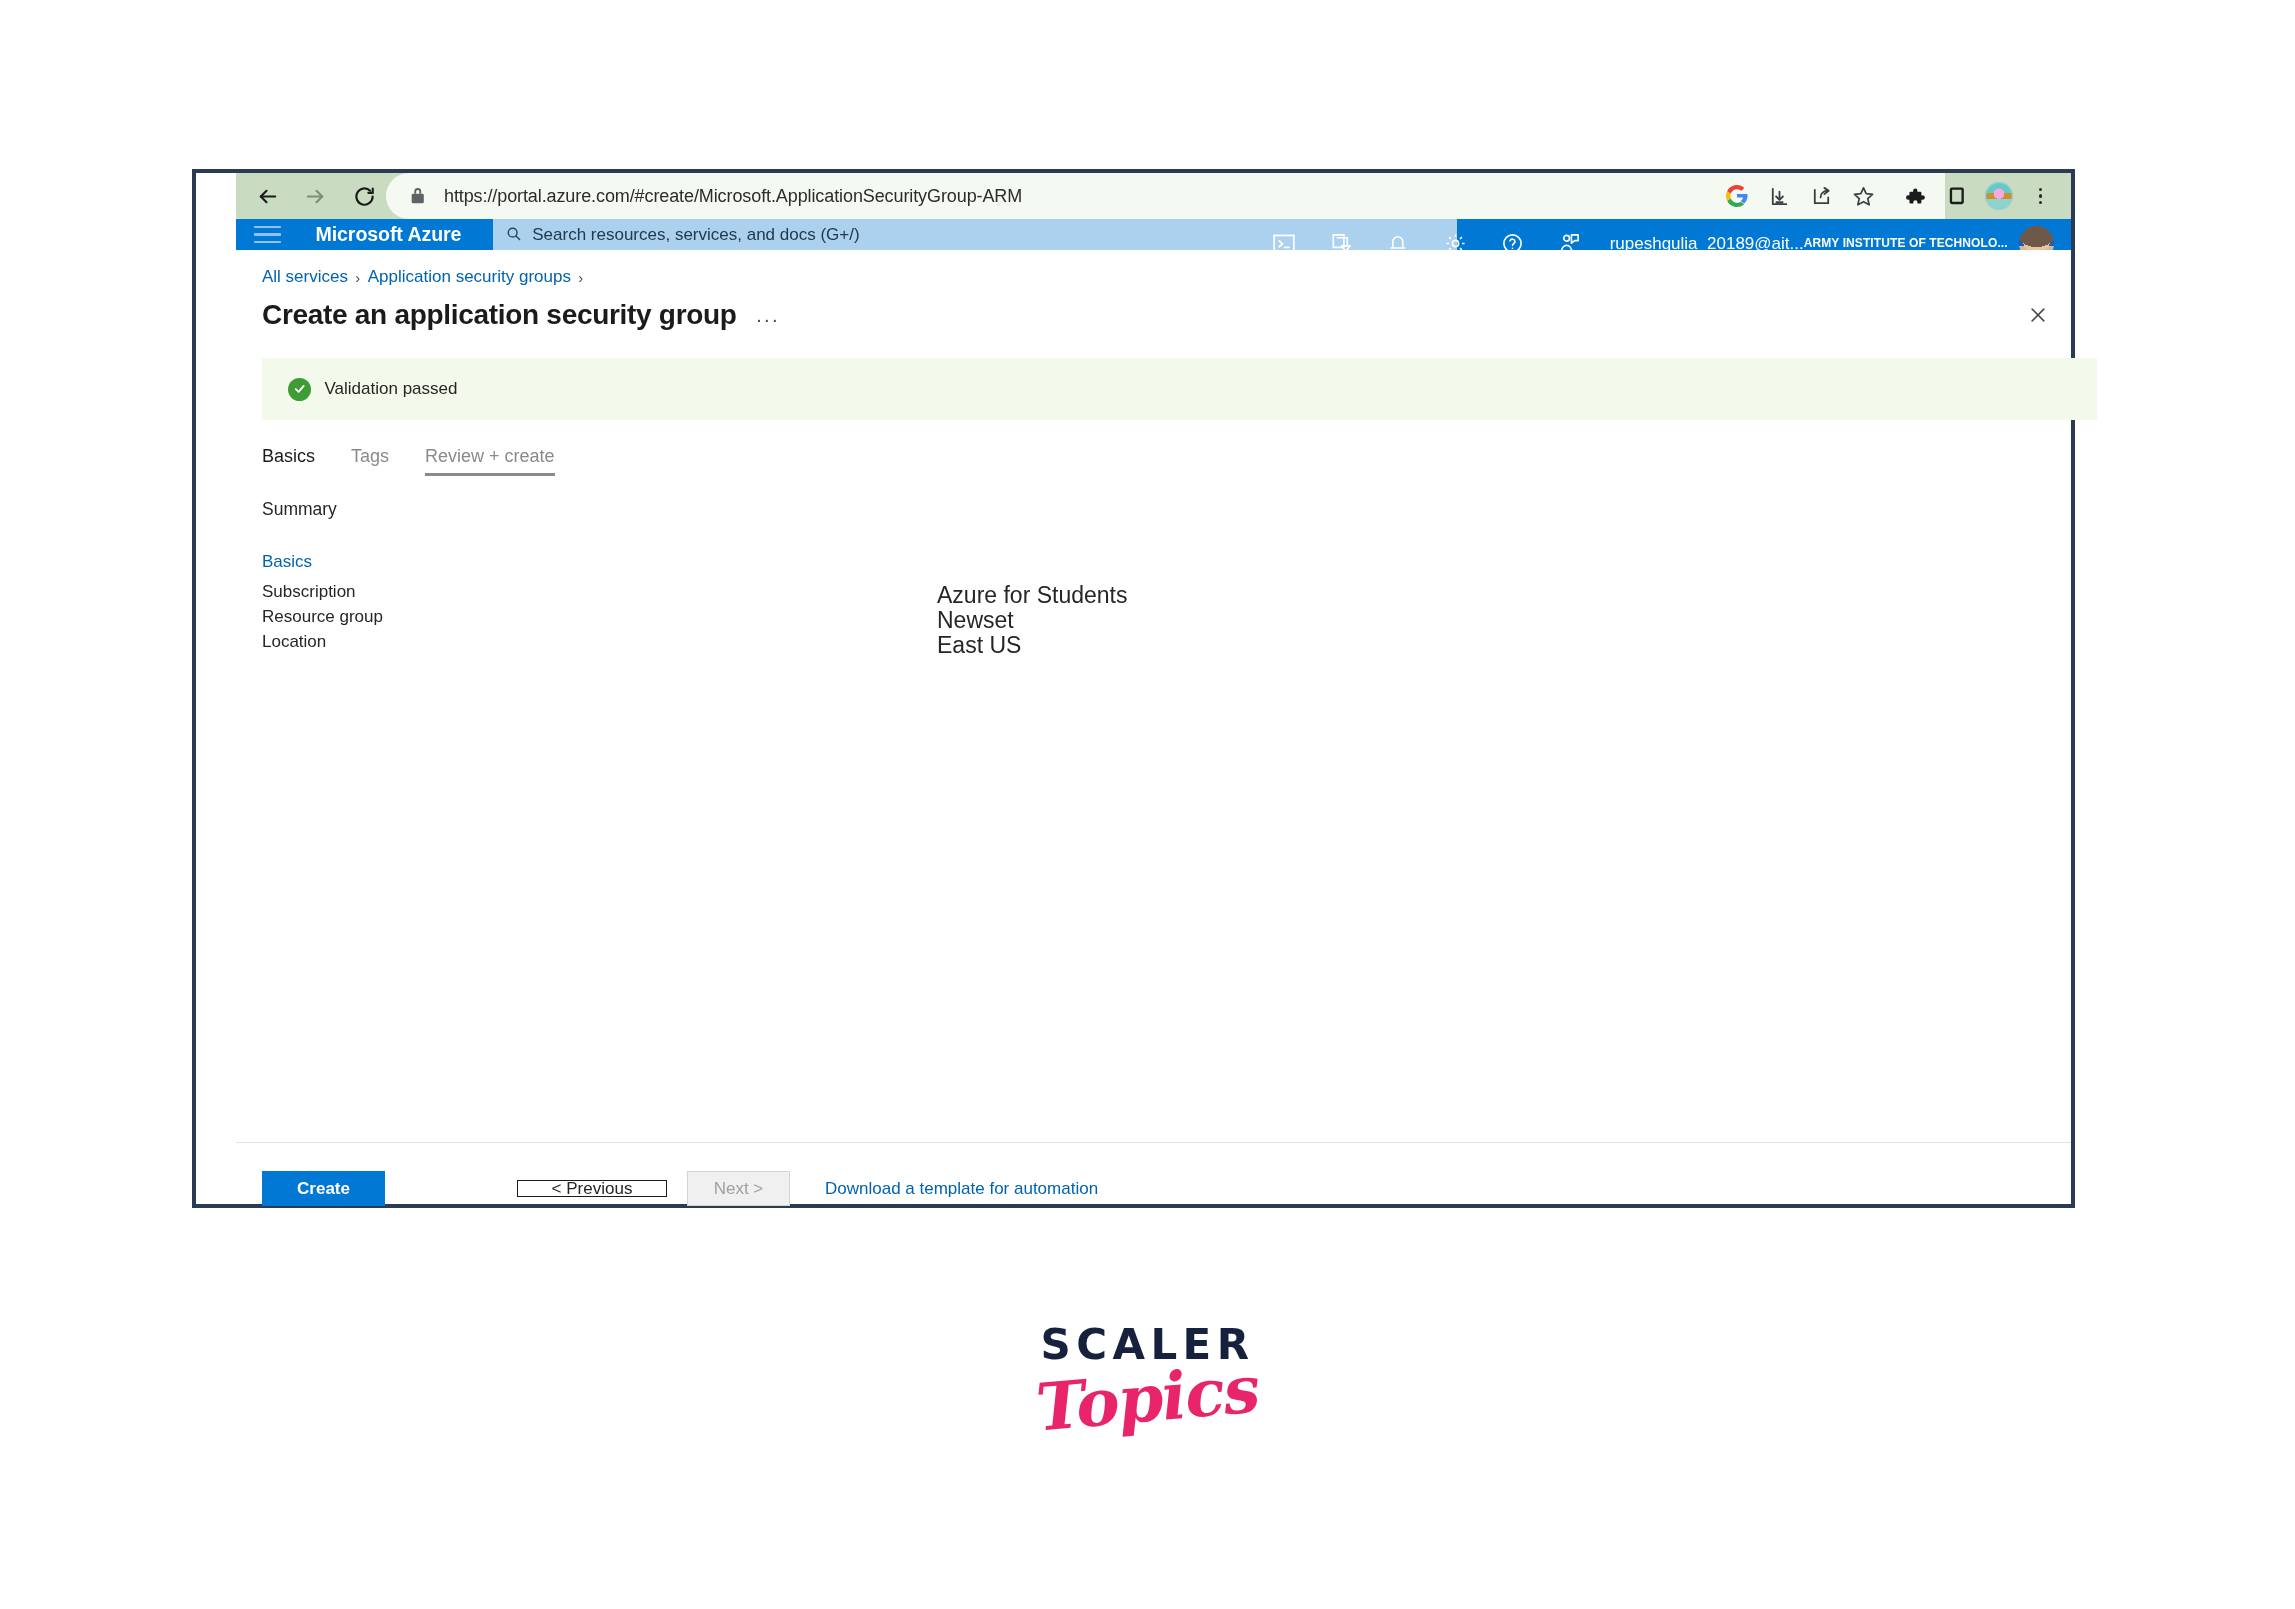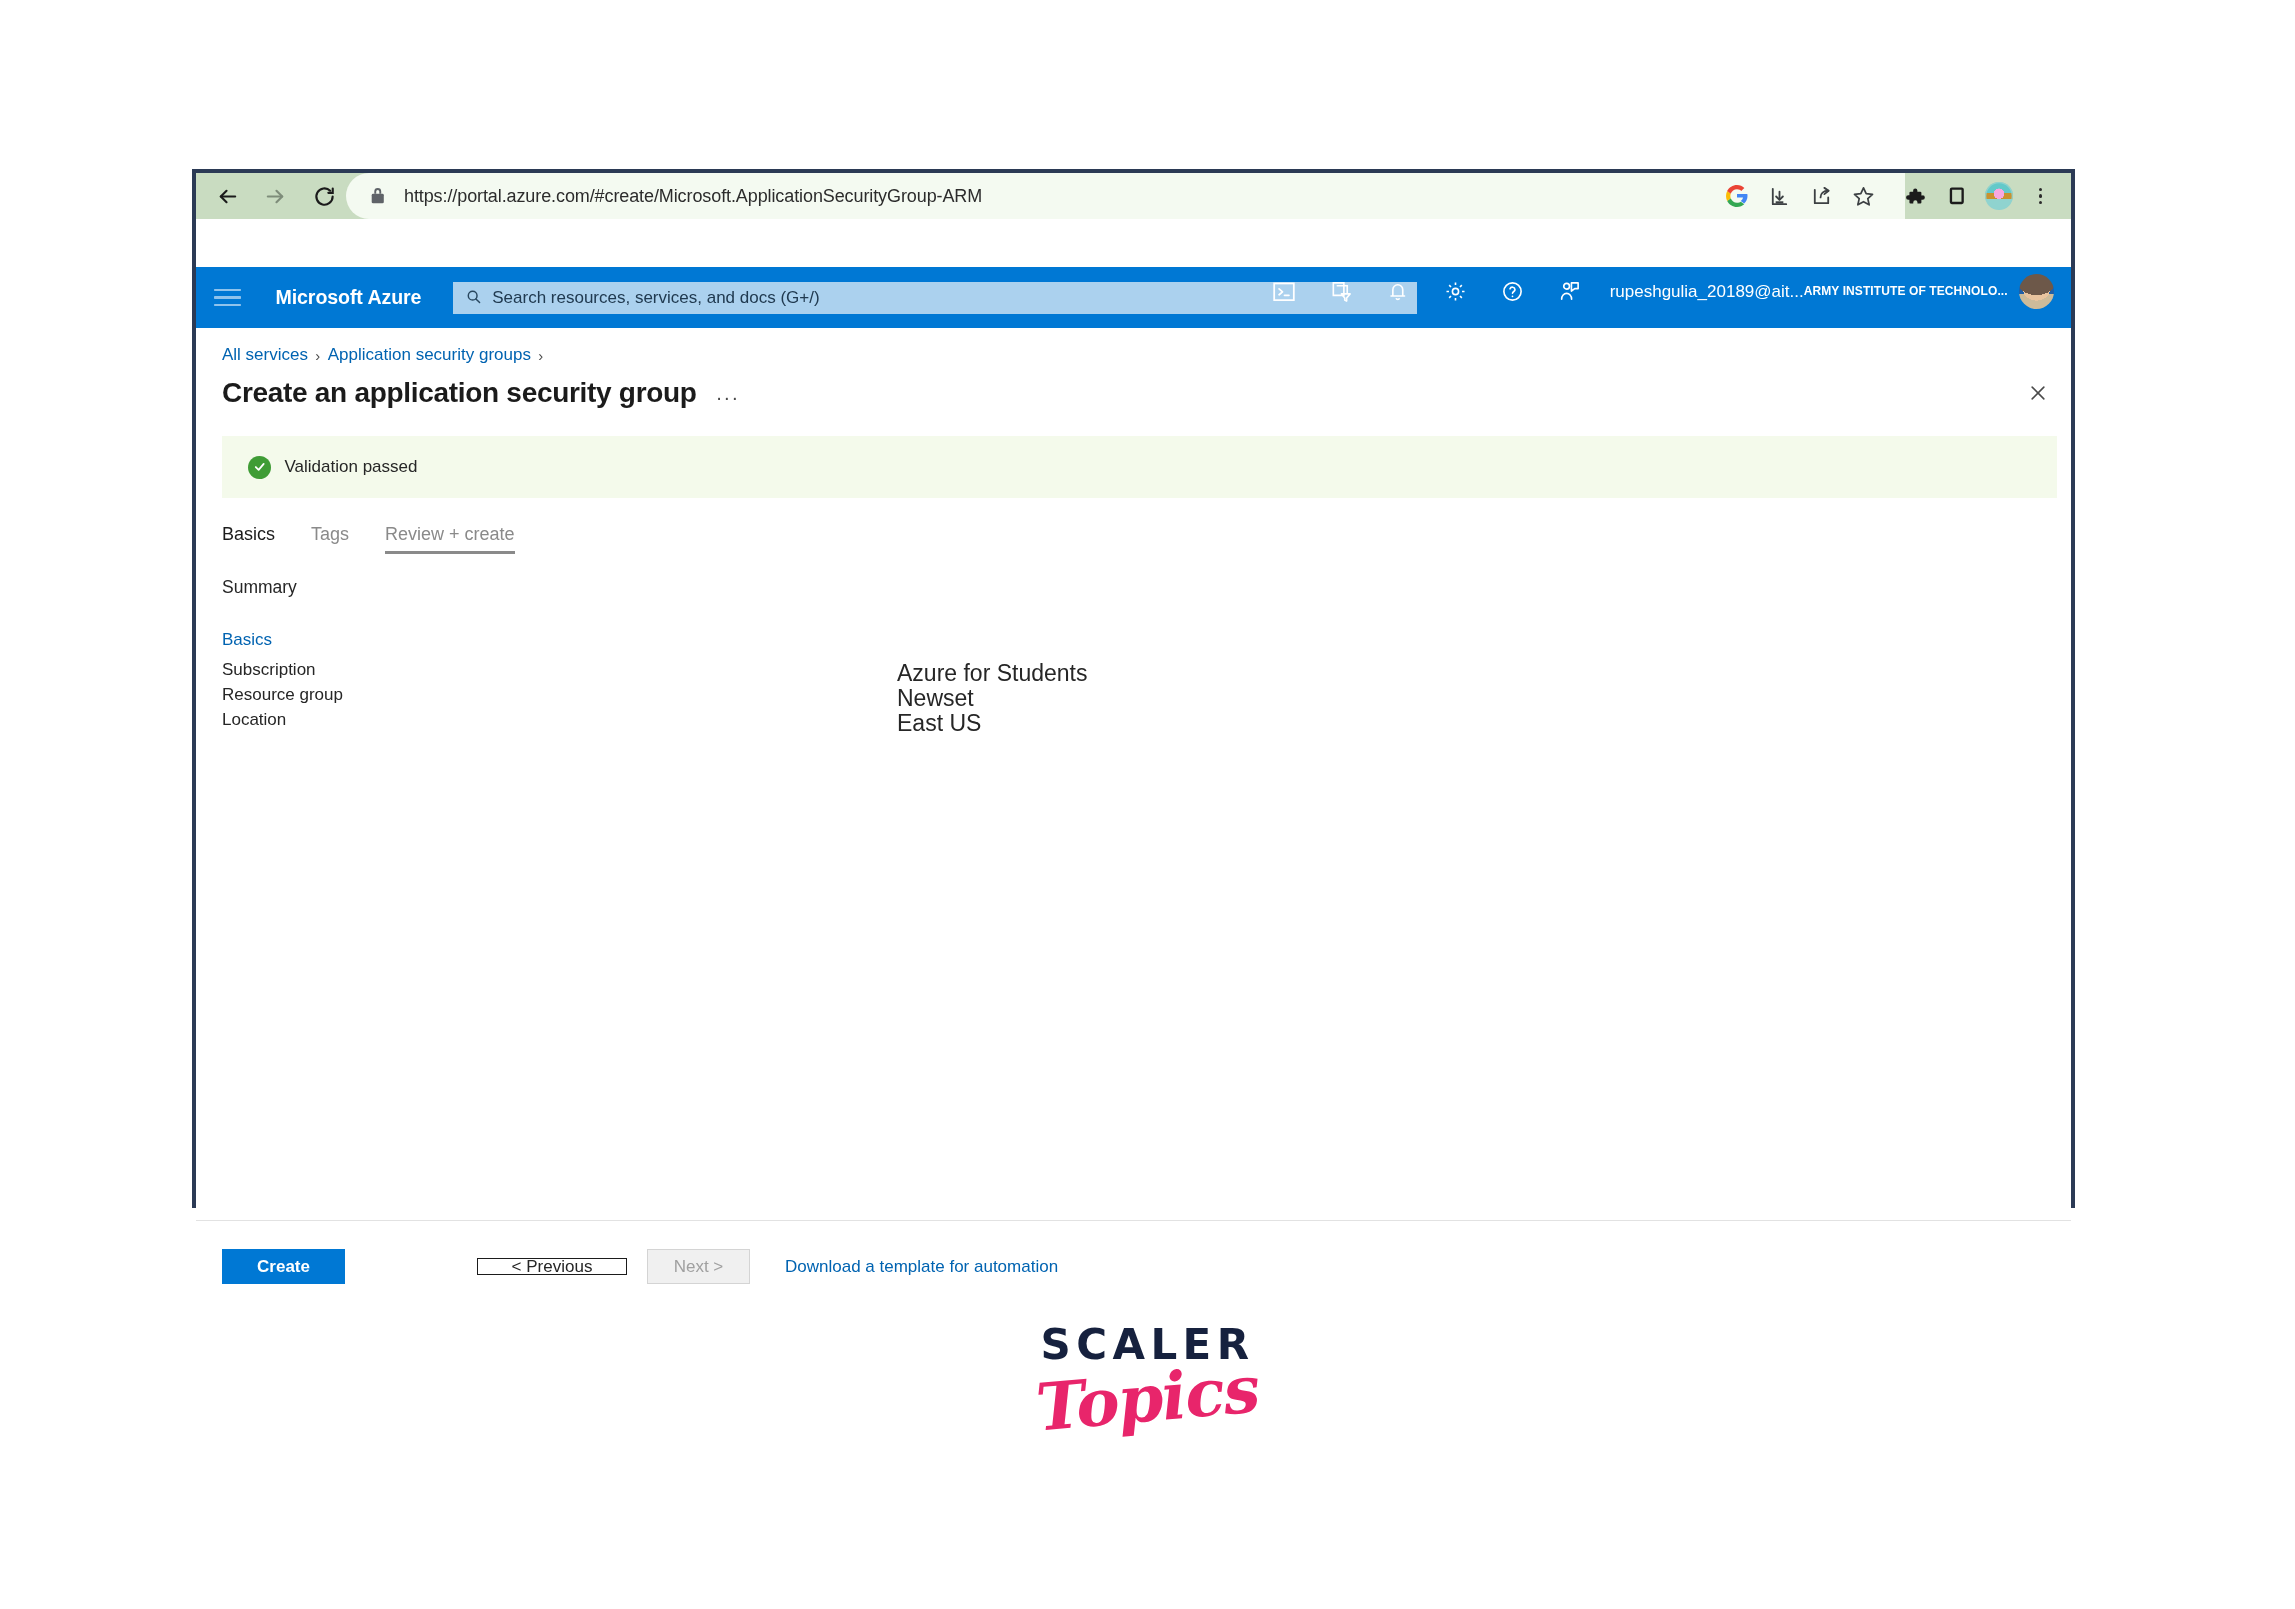--- a/index.html
+++ b/index.html
@@ -9,20 +9,21 @@
     -webkit-font-smoothing:antialiased;
     overflow:hidden;position:relative;
   }
 
   
   #browser-window{
     position:absolute;left:192px;top:169px;width:1883px;height:1039px;
     background:#ffffff;
     border:4px solid #2b3a55;
     box-sizing:border-box;
+    padding-left:40px;
   }
 
   
   #browser-toolbar{
     position:relative;height:46px;background:#c9dcc1;
     display:flex;align-items:center;
   }
   .nav-btn{
     width:38px;height:38px;display:flex;align-items:center;justify-content:center;
     color:#1b1b1b;flex:none;
@@ -59,22 +60,22 @@
       linear-gradient(#63c9c9 0 38%, #c9922f 38% 62%, #8fd3cf 62% 100%);
     box-shadow:0 0 0 1.3px #8fd3cf inset;
   }
   .dot3{
     display:flex;flex-direction:column;gap:3.4px;align-items:center;
   }
   .dot3 i{width:3.4px;height:3.4px;background:#2b2b2b;border-radius:50%;display:block;}
 
   
   #azure-header{
-    position:relative;height:61px;background:#0078d4;
-    display:flex;align-items:center;margin-top:48px;
+    position:relative;height:31px;background:#0078d4;
+    display:flex;align-items:center;
   }
   #hamburger{
     width:27px;margin-left:17.5px;display:flex;flex-direction:column;gap:4.7px;flex:none;
   }
   #hamburger i{display:block;height:2.7px;background:#8fc3ec;width:100%;border-radius:0.7px;}
   #azure-brand{
     margin-left:35px;color:#ffffff;font-size:19.6px;font-weight:bold;letter-spacing:-0.1px;
     white-space:nowrap;
   }
   #azure-search{

